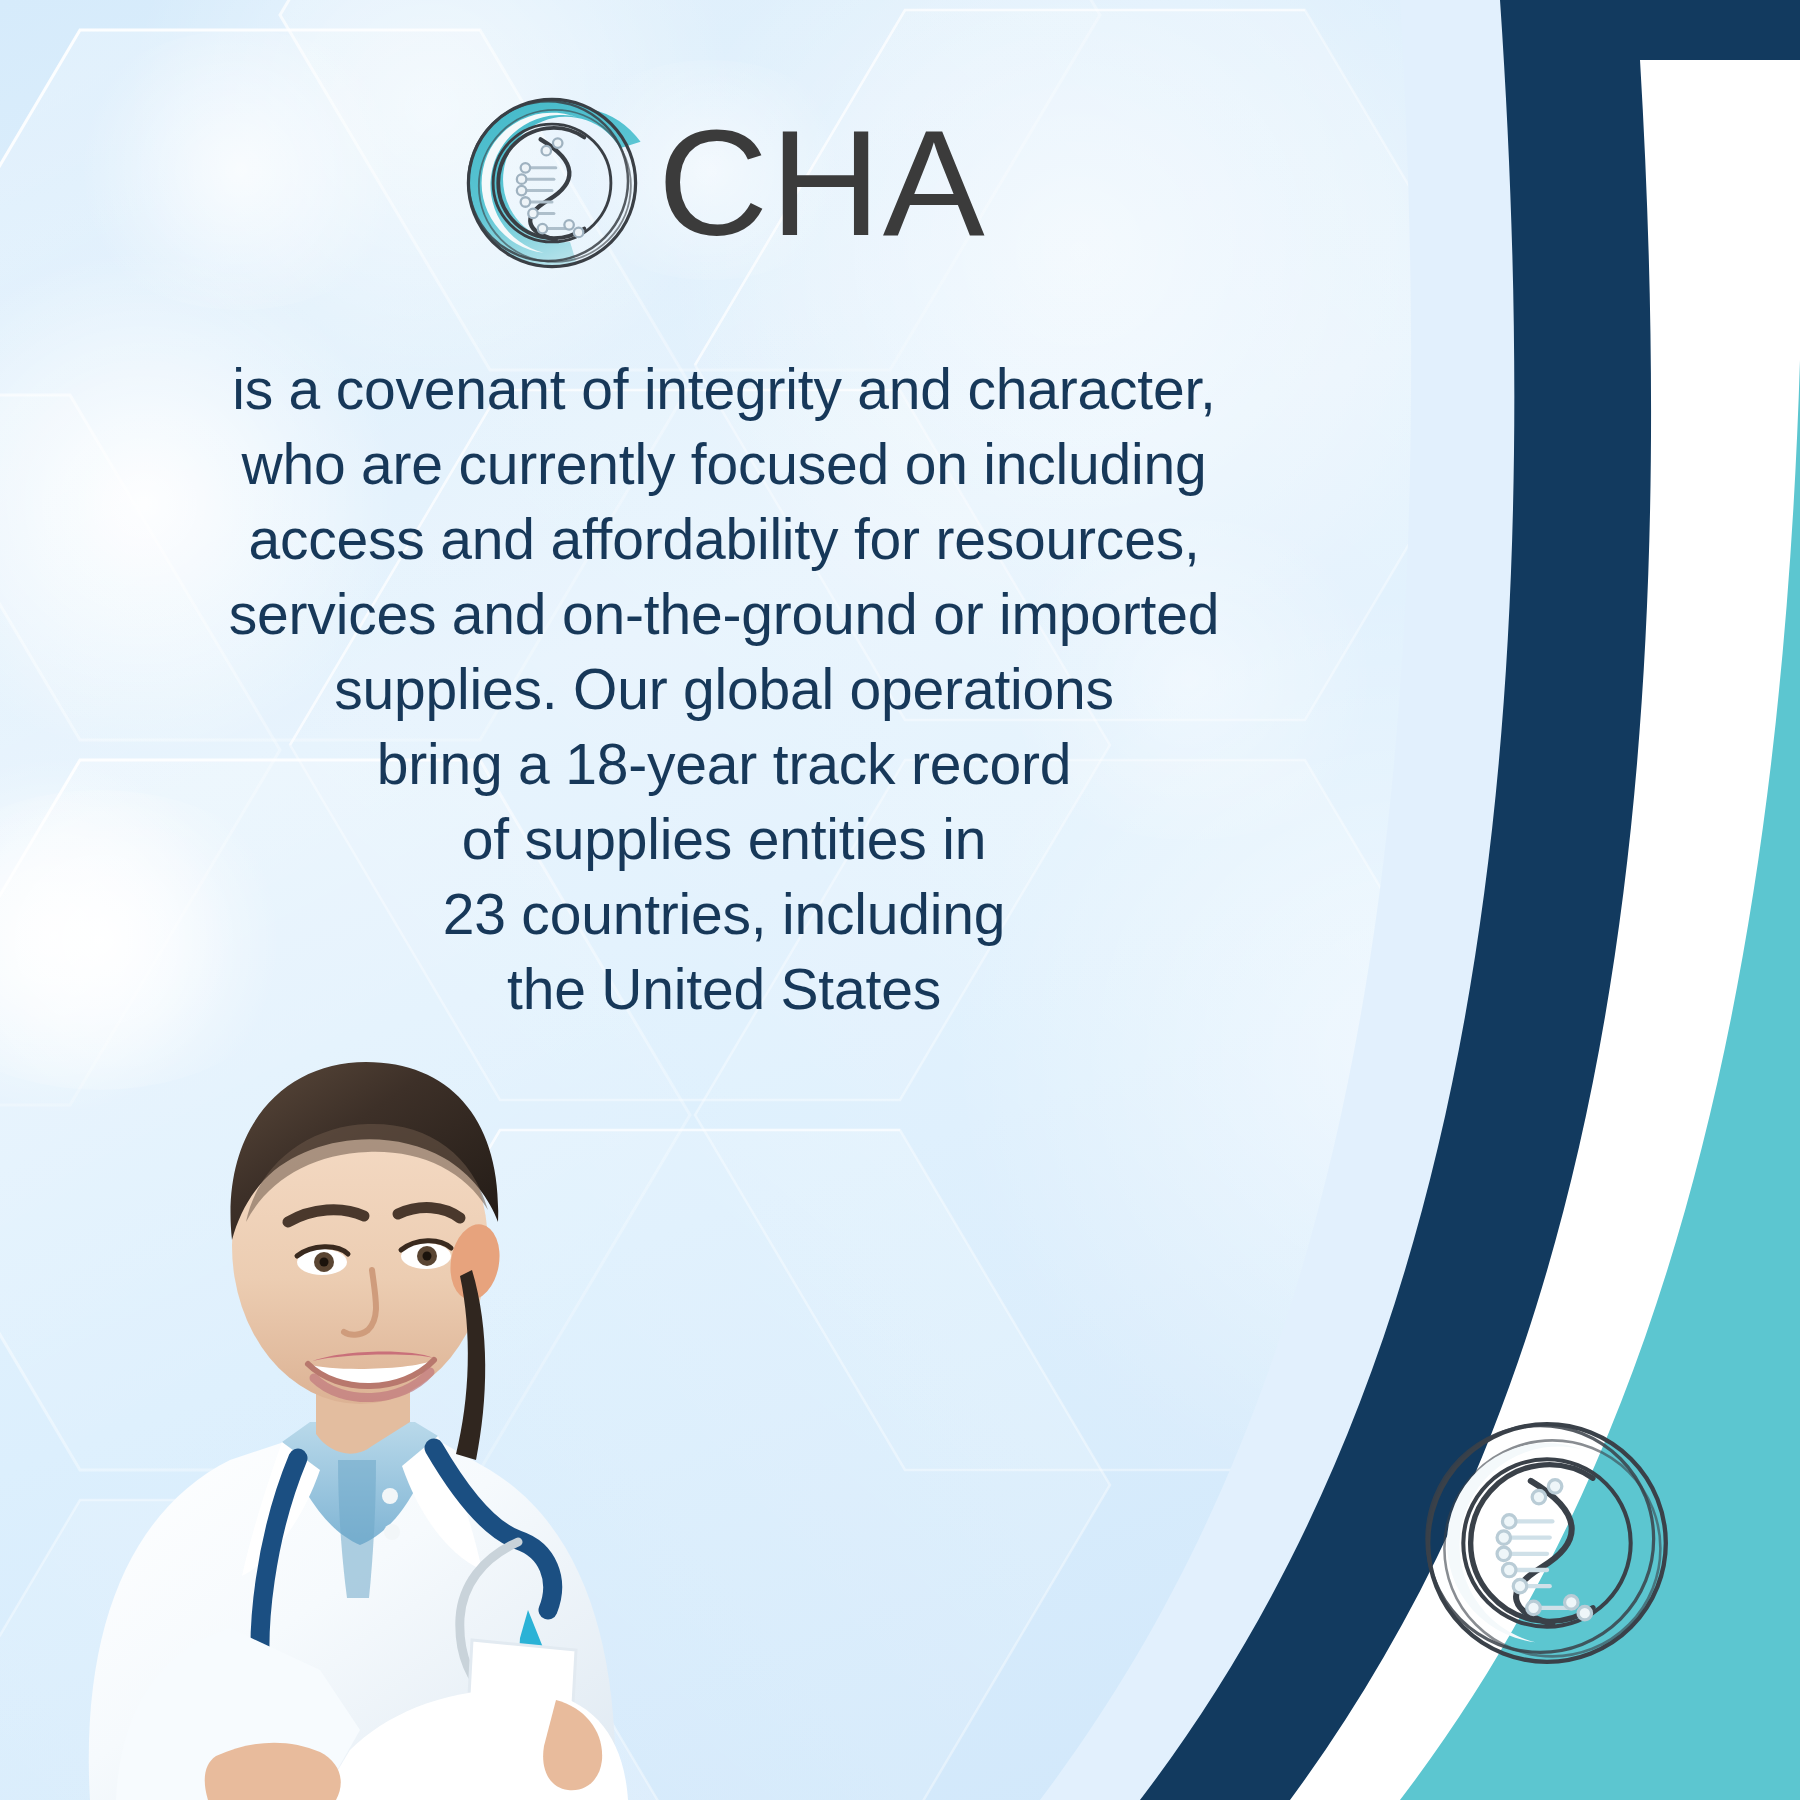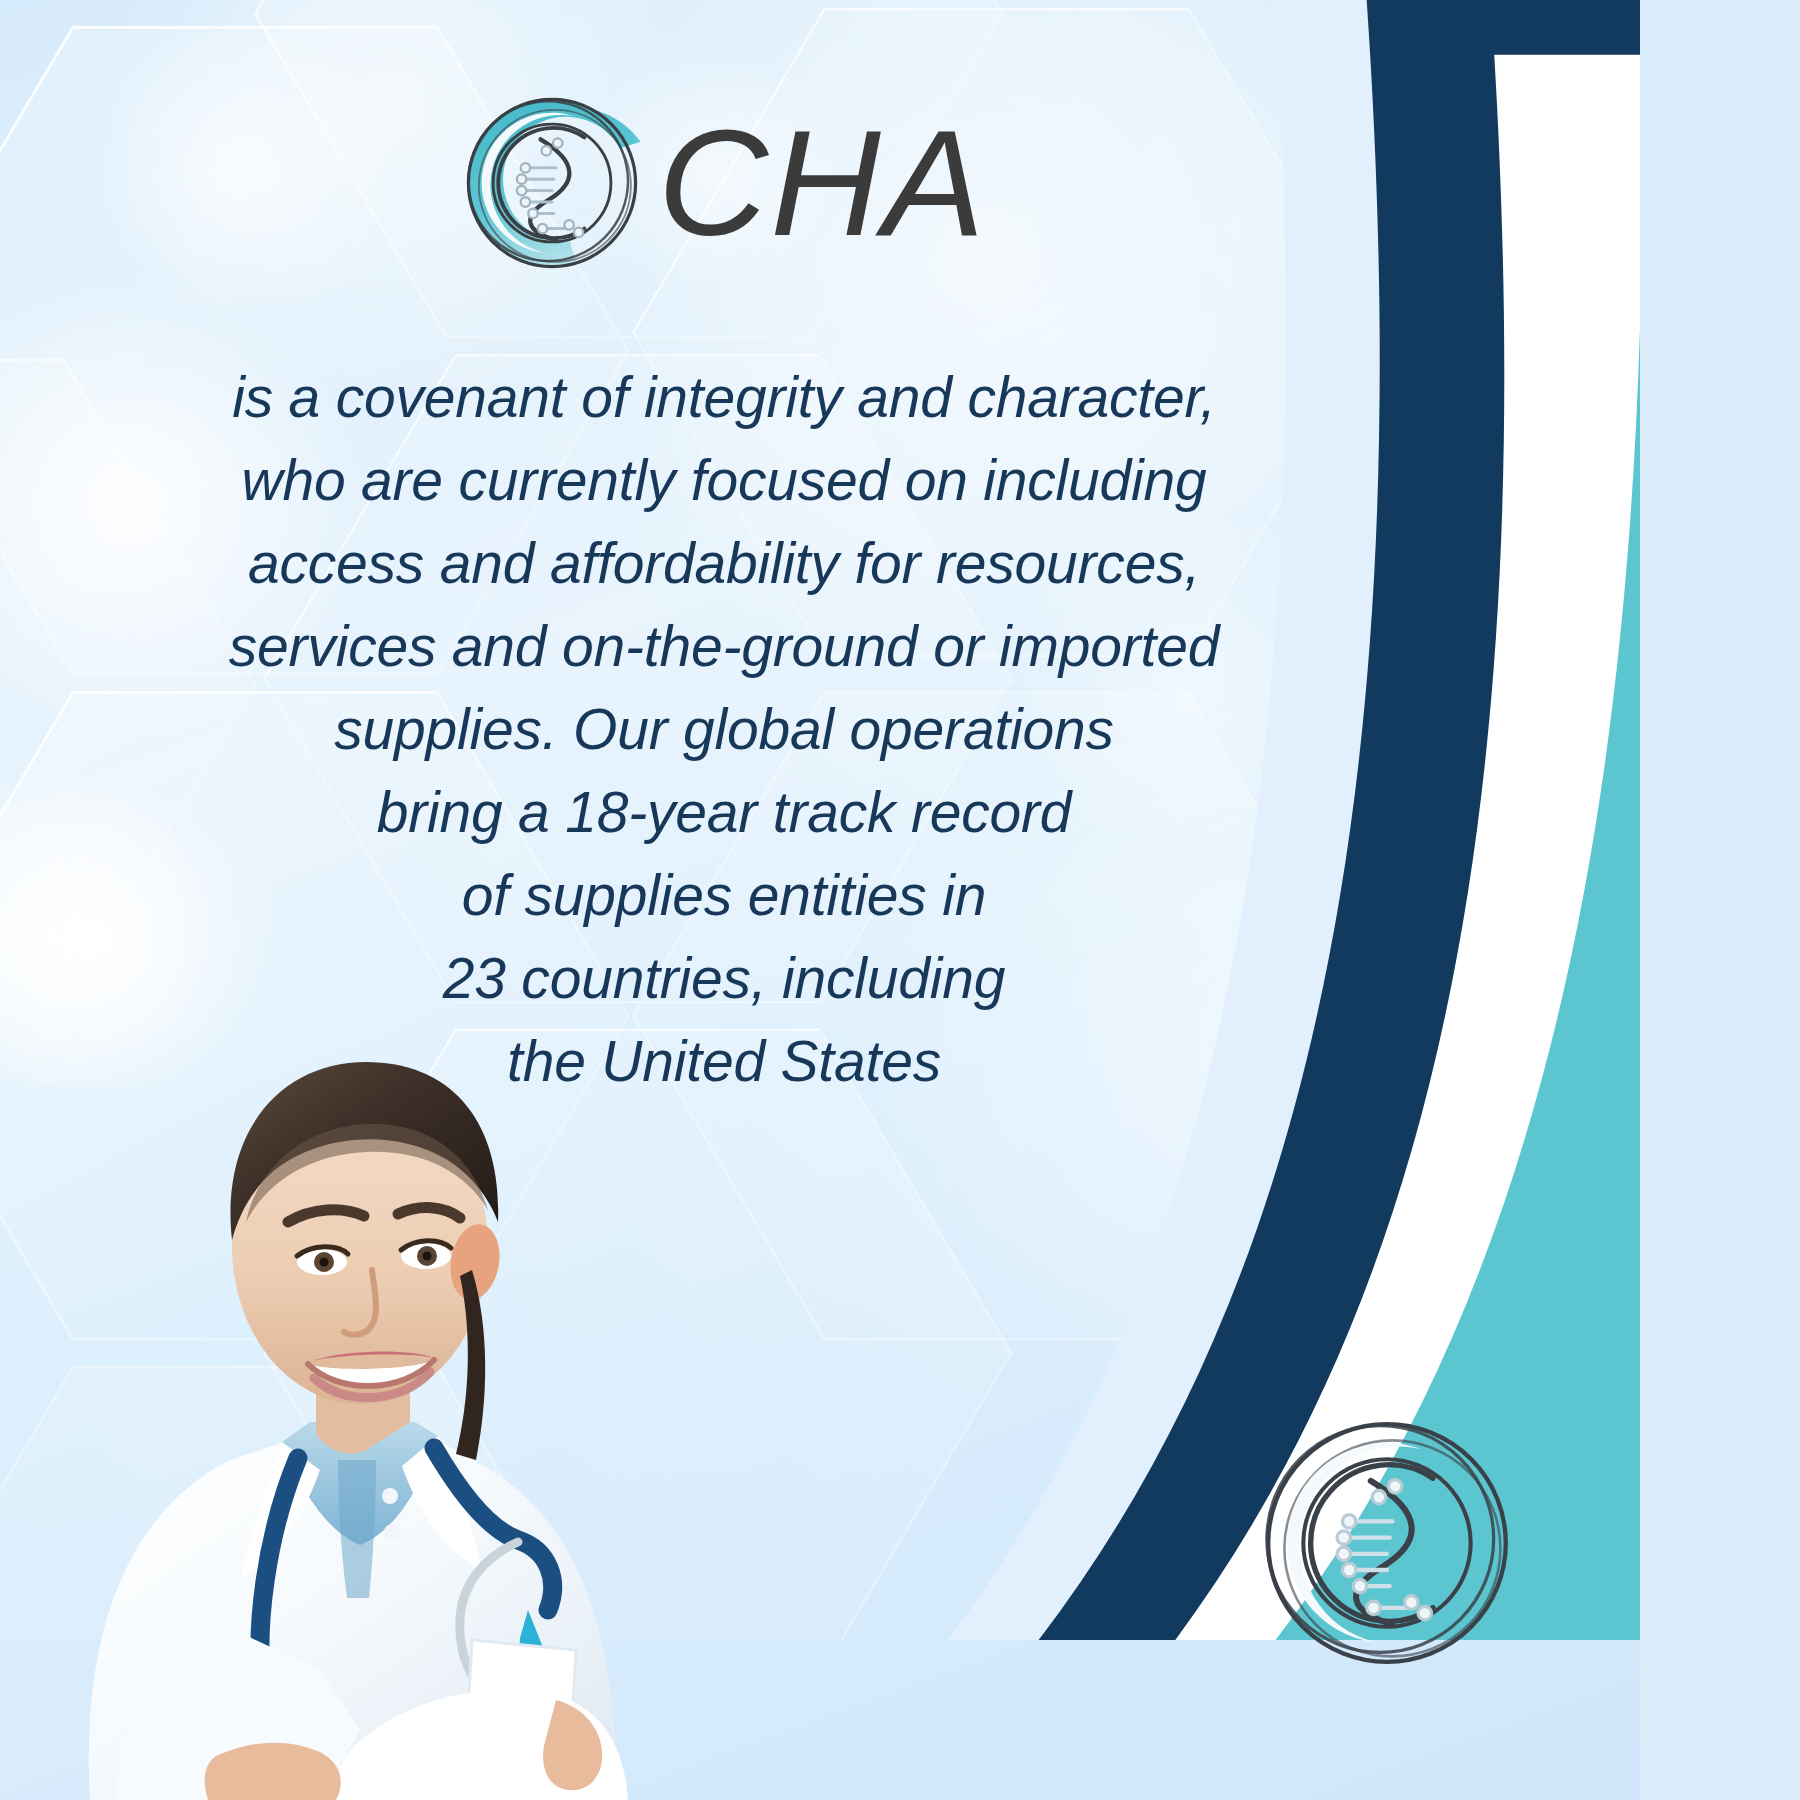--- a/index.html
+++ b/index.html
@@ -2,21 +2,21 @@
 <html><head>
 <meta charset="utf-8">
 <style>
   html,body{margin:0;padding:0;}
   body{
     width:1800px;height:1800px;
     font-family:"Liberation Sans", sans-serif;
     overflow:hidden;
     background:#dceefb;
   }
-  #stage{position:relative;width:1640px;height:1800px;overflow:hidden;font-style:italic;}
+  #stage{position:relative;width:1800px;height:1800px;overflow:hidden;}
 
   
   .bg-base{
     position:absolute;inset:0;
     background:
       radial-gradient(circle at 8% 28%, rgba(255,255,255,.95) 0%, rgba(255,255,255,0) 12%),
       radial-gradient(circle at 3% 52%, rgba(255,255,255,.9) 0%, rgba(255,255,255,0) 9%),
       radial-gradient(circle at 24% 6%, rgba(255,255,255,.55) 0%, rgba(255,255,255,0) 14%),
       radial-gradient(circle at 60% 14%, rgba(255,255,255,.55) 0%, rgba(255,255,255,0) 22%),
       radial-gradient(circle at 78% 58%, rgba(255,255,255,.5) 0%, rgba(255,255,255,0) 26%),
@@ -51,21 +51,21 @@
   
   .copy{
     position:absolute;left:0;top:352px;width:1448px;
     text-align:center;
     color:#173859;
     font-size:57px;
     line-height:75px;
     font-weight:400;
     letter-spacing:-0.2px;
   }
-  .copy p{margin:8px;}
+  .copy p{margin:0;}
 
   
   .watermark{position:absolute;right:118px;bottom:122px;width:270px;height:270px;}
 </style>
 </head>
 <body>
 
 <div id="stage">
 
   <div class="bg-base"></div>

